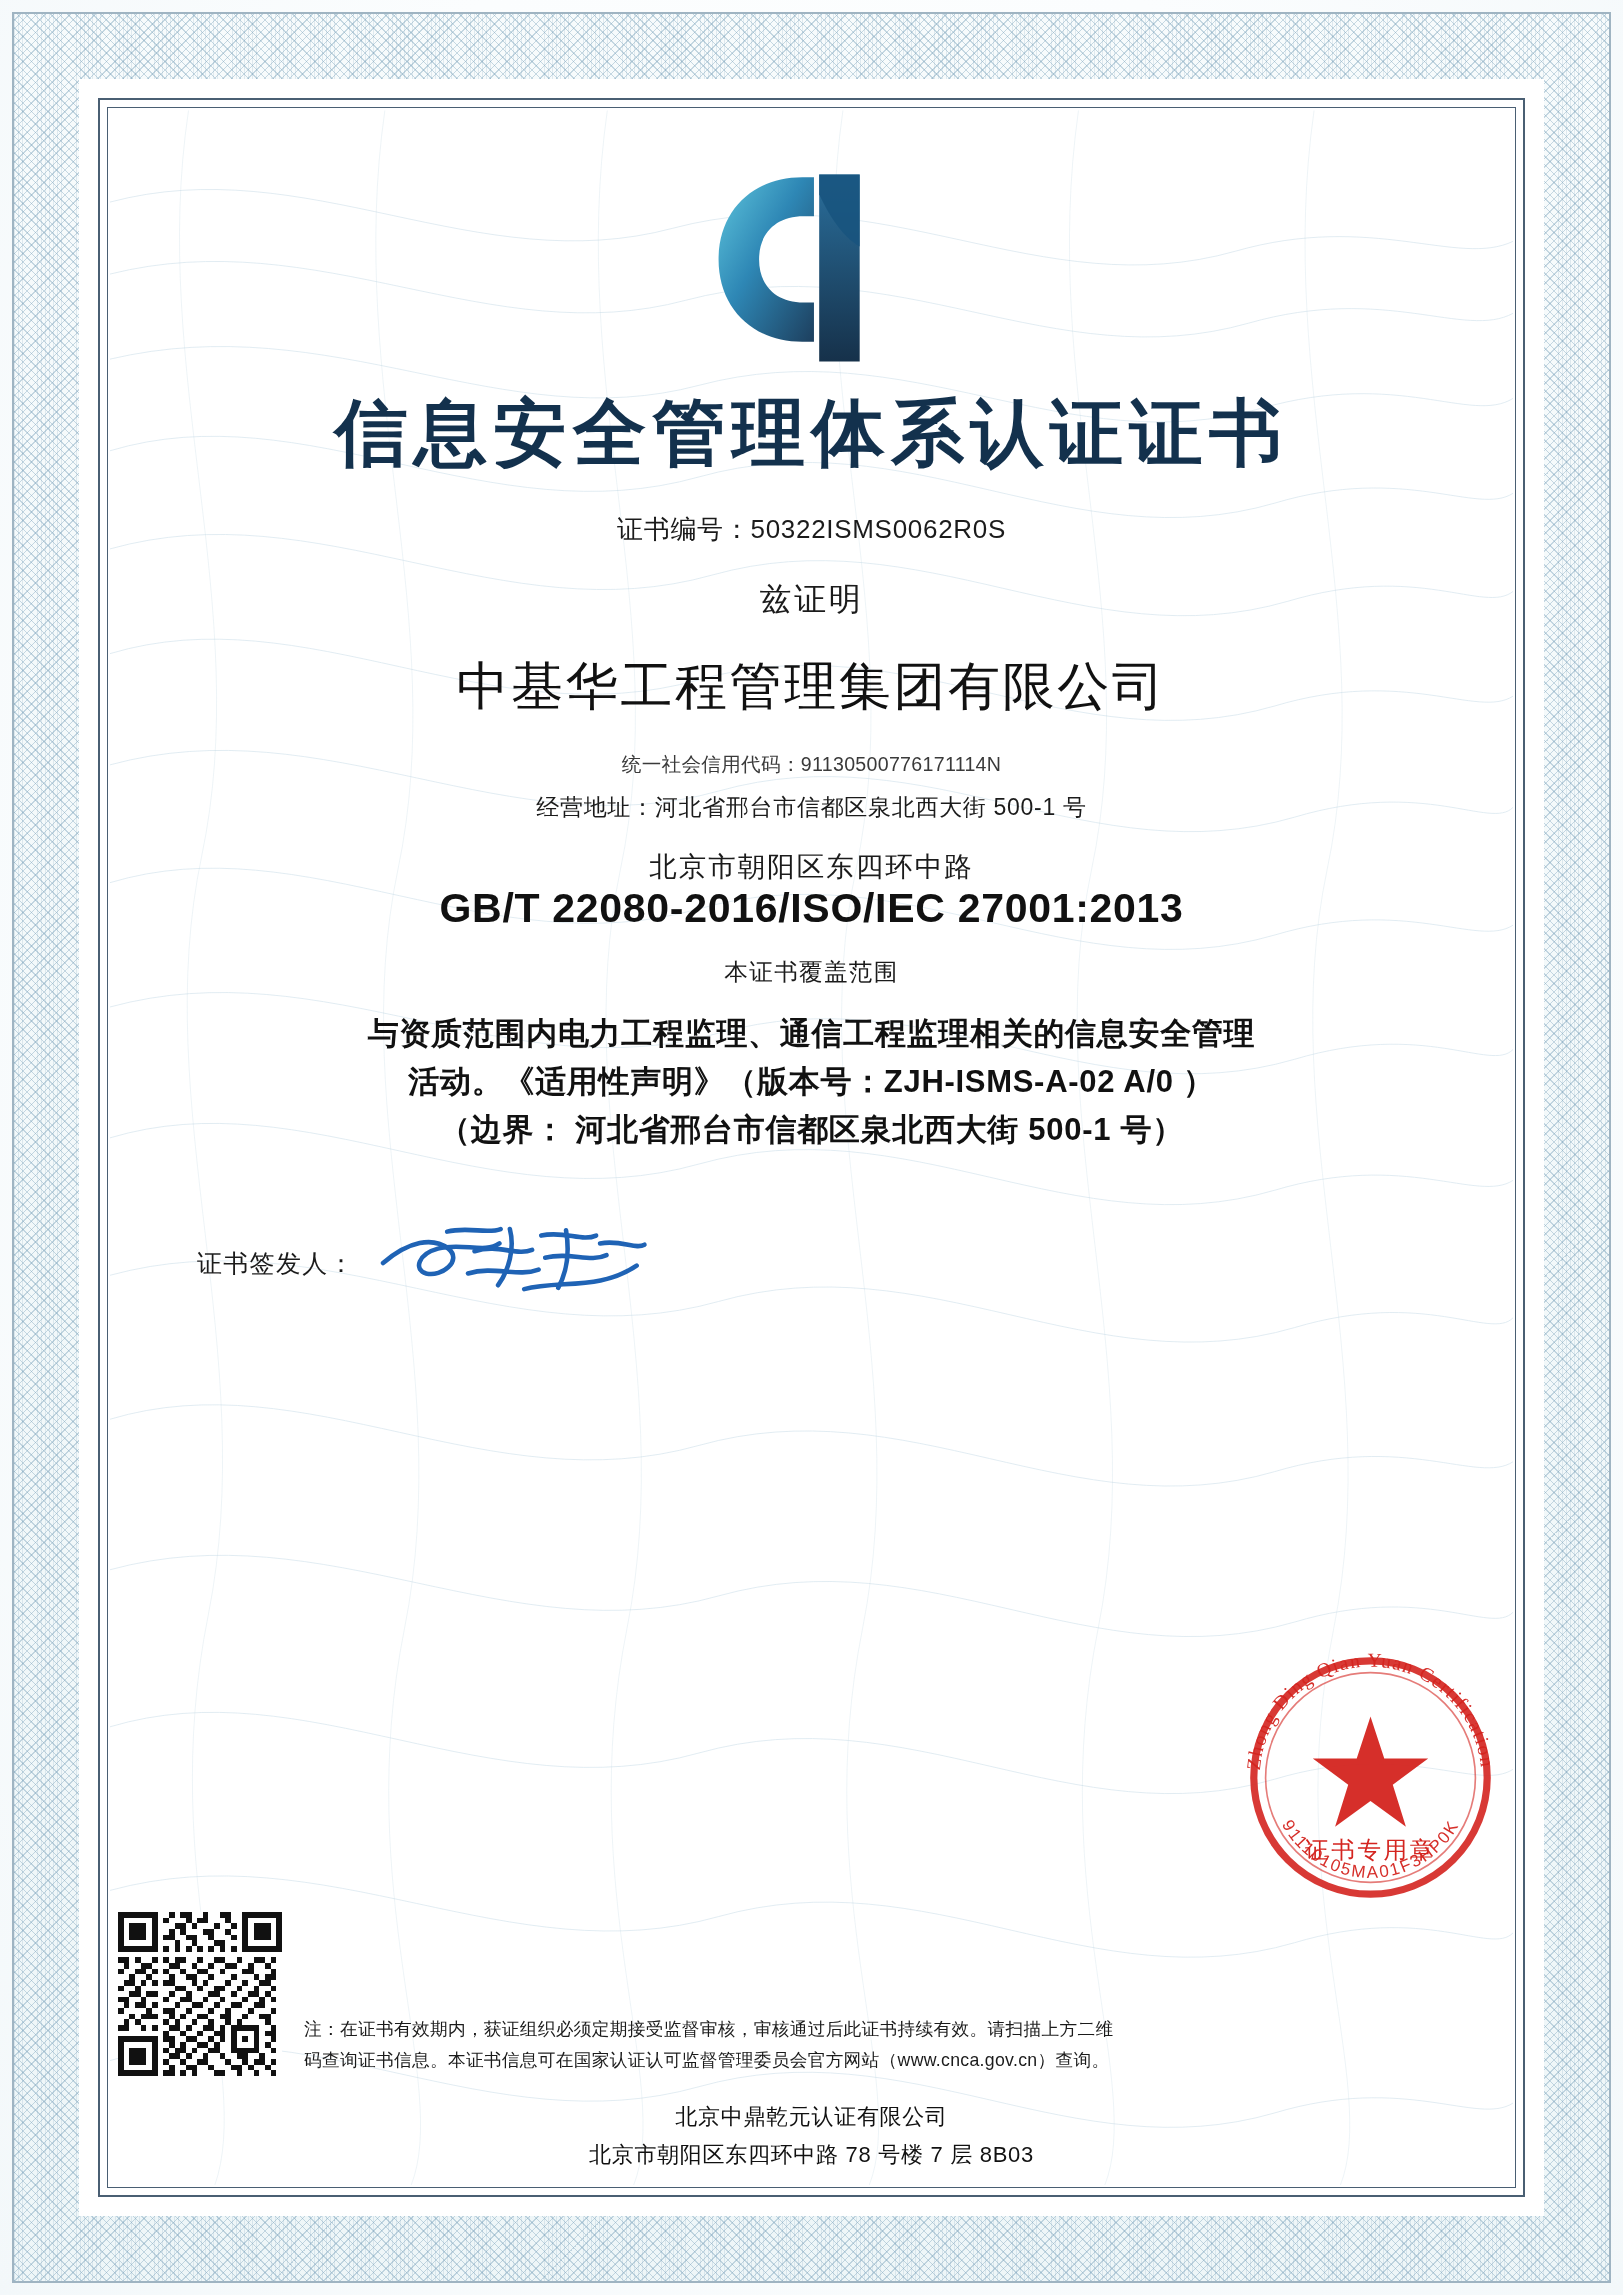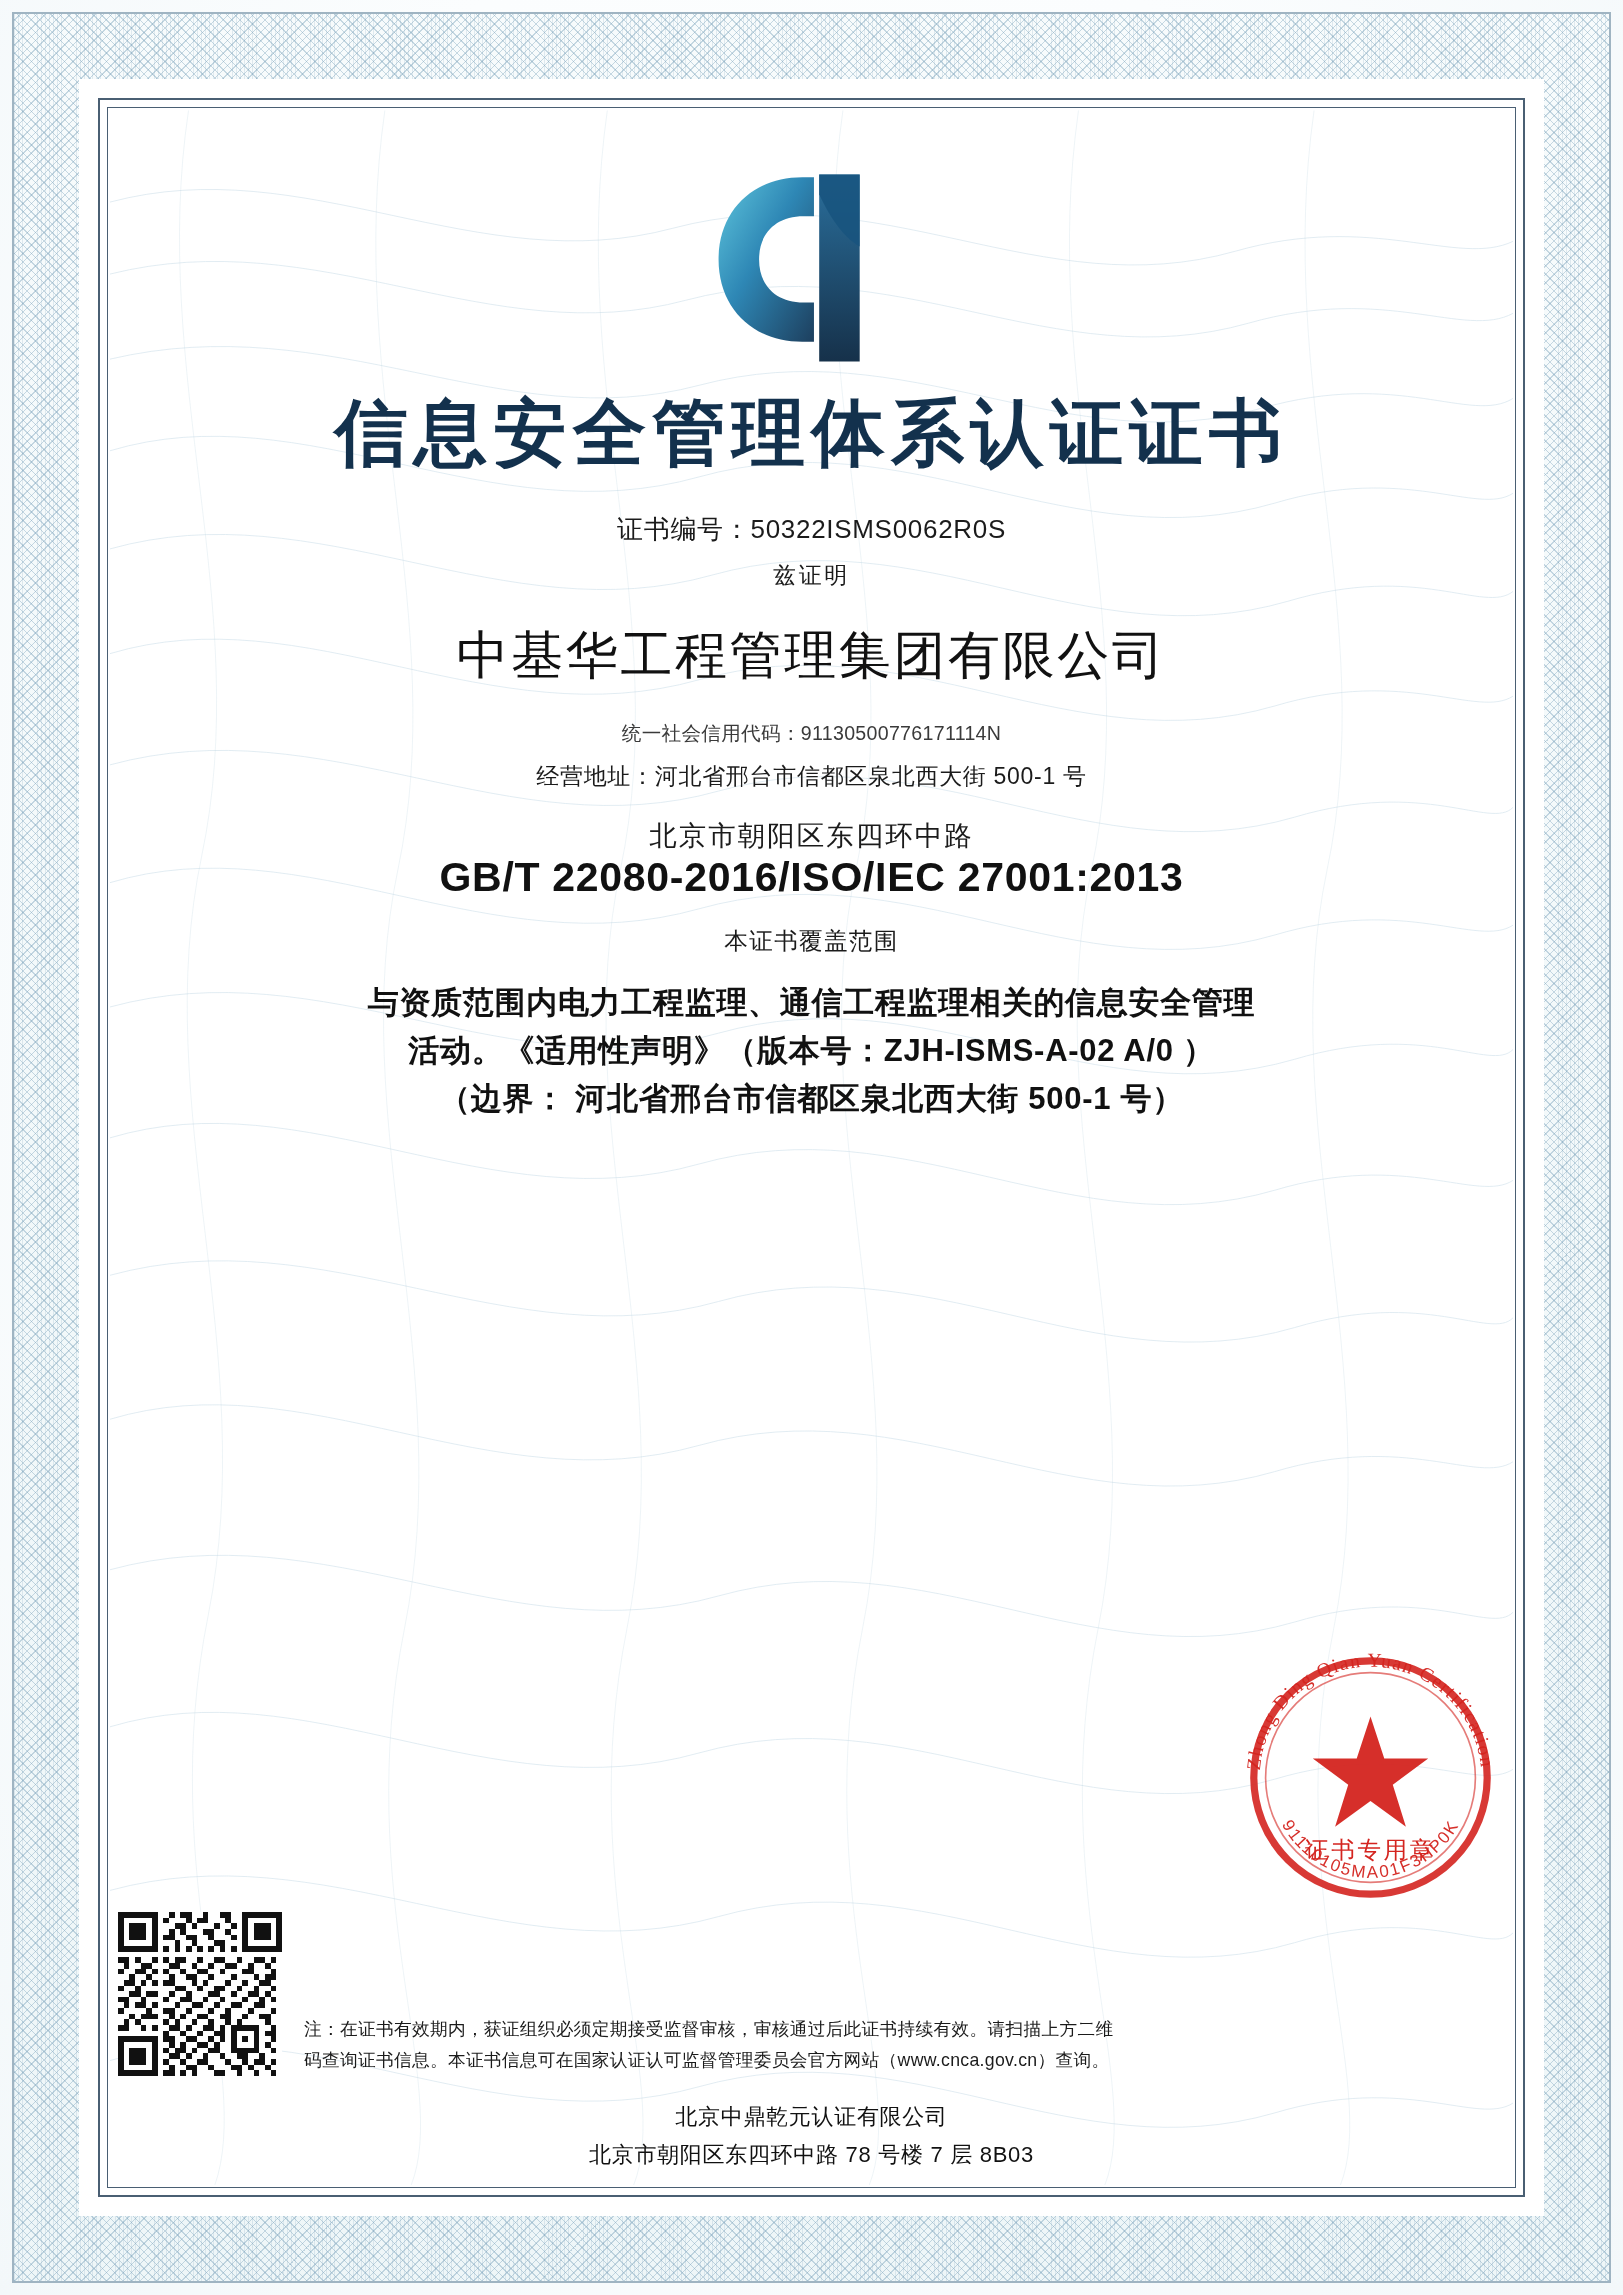--- a/index.html
+++ b/index.html
@@ -91,22 +91,22 @@
   }
 
   .cert-no {
     margin-top: 27.5px;
     font-size: 26px;
     color: #1b1b1b;
     letter-spacing: 0.7px;
   }
 
   .hereby {
-    margin-top: 13px;
-    font-size: 23px;
+    margin-top: 31px;
+    font-size: 32px;
     color: #1b1b1b;
     letter-spacing: 2.6px;
   }
 
   .company-name {
     margin-top: 30px;
     font-size: 52px;
     color: #111111;
     letter-spacing: 2.6px;
     font-family: "DejaVu Sans", "Liberation Sans", sans-serif;
@@ -324,20 +324,39 @@
     <div class="standard">GB/T 22080-2016/ISO/IEC 27001:2013</div>
 
     <div class="scope-label">本证书覆盖范围</div>
     <div class="scope-body">
       <span class="scope-line">与资质范围内电力工程监理、通信工程监理相关的信息安全管理</span>
       <span class="scope-line">活动。《适用性声明》（版本号：ZJH-ISMS-A-02 A/0 ）</span>
       <span class="scope-line">（边界： 河北省邢台市信都区泉北西大街 500-1 号）</span>
     </div>
 
 
+    <div class="sign-row">
+      <span class="sign-label">证书签发人：</span>
+      <span class="signature">
+        <svg width="281" height="92" viewBox="0 0 430 140" xmlns="http://www.w3.org/2000/svg">
+          <g fill="none" stroke="#1f63b5" stroke-width="7" stroke-linecap="round" stroke-linejoin="round">
+            <path d="M20,70 C60,36 96,30 120,48 C142,66 110,92 86,86 C66,80 74,56 104,48 C140,38 176,56 198,40"></path>
+            <path d="M118,22 C150,14 180,26 200,18"></path>
+            <path d="M160,52 C196,40 224,60 248,50"></path>
+            <path d="M150,86 C190,74 226,92 258,80"></path>
+            <path d="M214,18 C222,48 212,82 196,104"></path>
+            <path d="M262,28 C298,20 324,38 346,28"></path>
+            <path d="M268,62 C306,52 336,70 362,58"></path>
+            <path d="M300,20 C306,56 300,86 288,108"></path>
+            <path d="M236,110 C290,96 352,112 408,74"></path>
+            <path d="M352,40 C386,34 406,50 420,42"></path>
+          </g>
+        </svg>
+      </span>
+    </div>
 
   </div>
 
   <div class="seal">
     <svg width="295" height="295" viewBox="0 0 450 450" xmlns="http://www.w3.org/2000/svg">
       <defs>
         <path id="sealArcTop" d="M 56,225 A 169,169 0 0 1 394,225"></path>
         <path id="sealArcBottom" d="M 72,225 A 153,153 0 0 0 378,225"></path>
       </defs>
       <circle cx="225" cy="225" r="178" fill="none" stroke="#d4241f" stroke-width="11" opacity="0.9"></circle>

